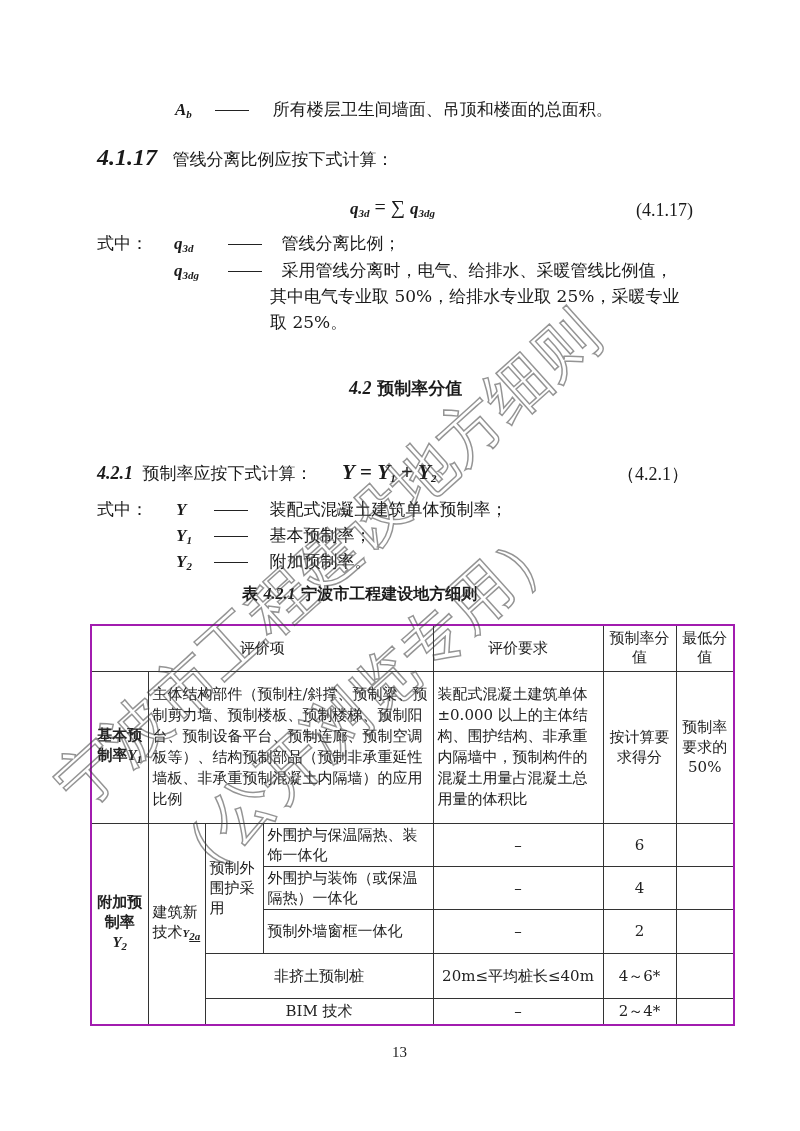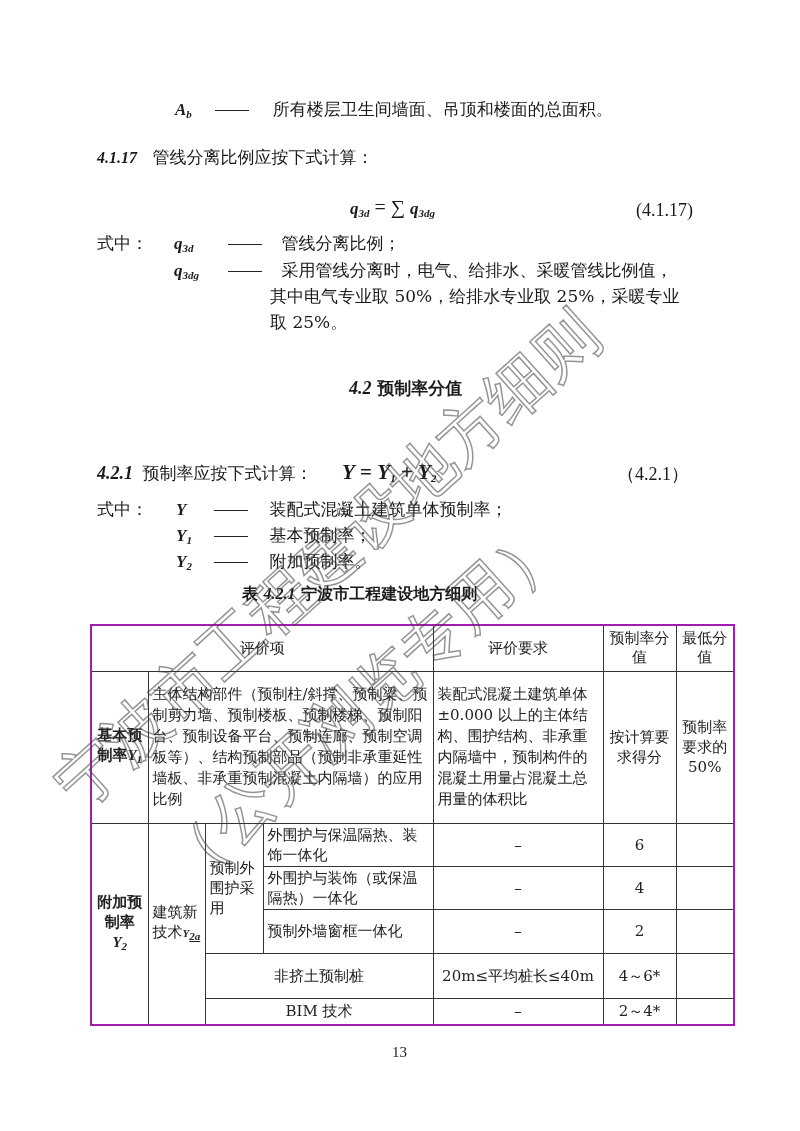--- a/index.html
+++ b/index.html
@@ -27,21 +27,21 @@
 </head>
 <body>
 
 <div class="abs txt" style="left:175px; top:98px;">
   <span class="bold-it"><span>A</span><sub>b</sub></span>
   <span class="dash" style="margin-left:18px;"></span>
   <span style="margin-left:14px;">所有楼层卫生间墙面、吊顶和楼面的总面积。</span>
 </div>
 
 <div class="abs txt" style="left:97px; top:146px;">
-  <span class="bold-it" style="font-size:16px;">4.1.17</span>
+  <span class="bold-it" style="font-size:24px;">4.1.17</span>
   <span style="margin-left:10px;">管线分离比例应按下式计算：</span>
 </div>
 
 <div class="abs txt" style="left:350px; top:196px;">
   <span class="bold-it"><span>q</span><sub>3d</sub></span><span class="serif" style="font-size:20px;"> = ∑ </span><span class="bold-it"><span>q</span><sub>3dg</sub></span>
 </div>
 <div class="abs txt serif" style="left:636px; top:199px; font-size:18px;">(4.1.17)</div>
 
 <div class="abs txt" style="left:97px; top:232px;">式中：</div>
 <div class="abs txt" style="left:174px; top:232px;">

